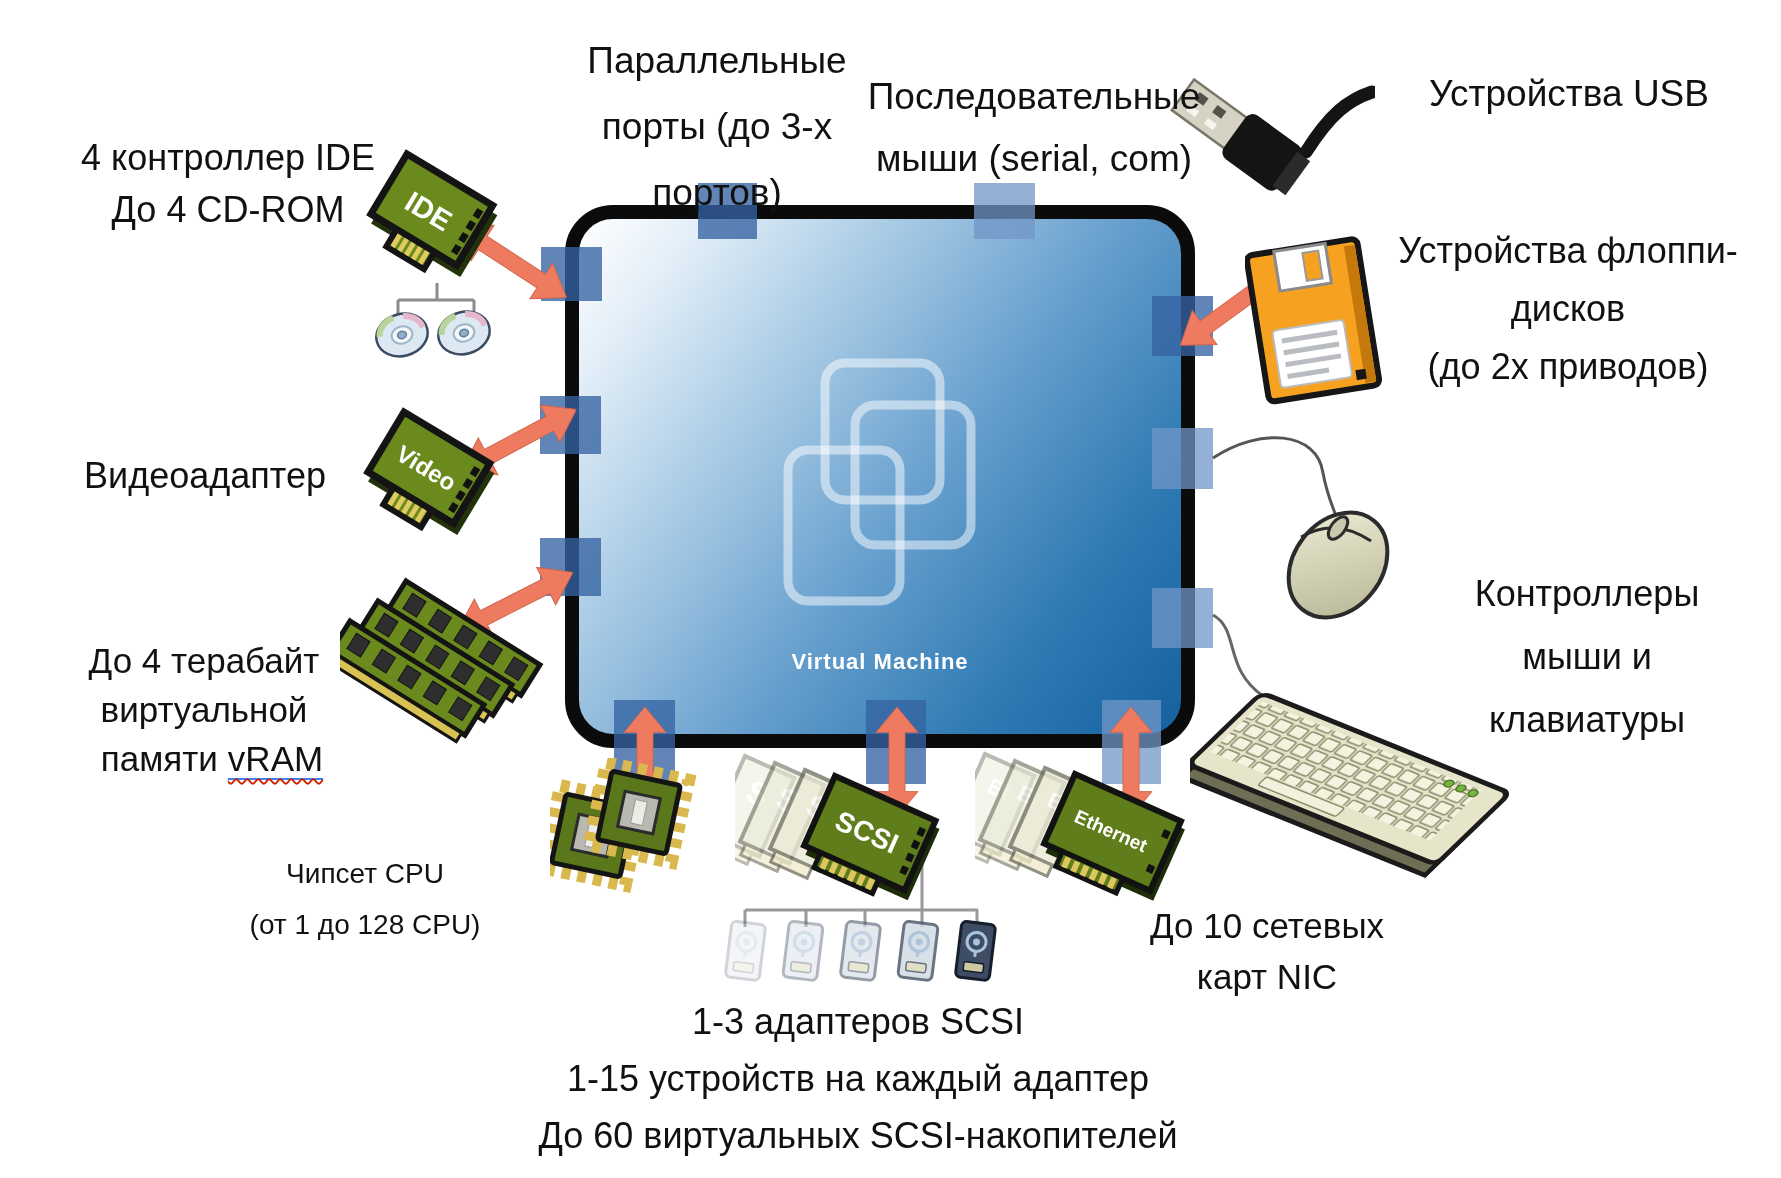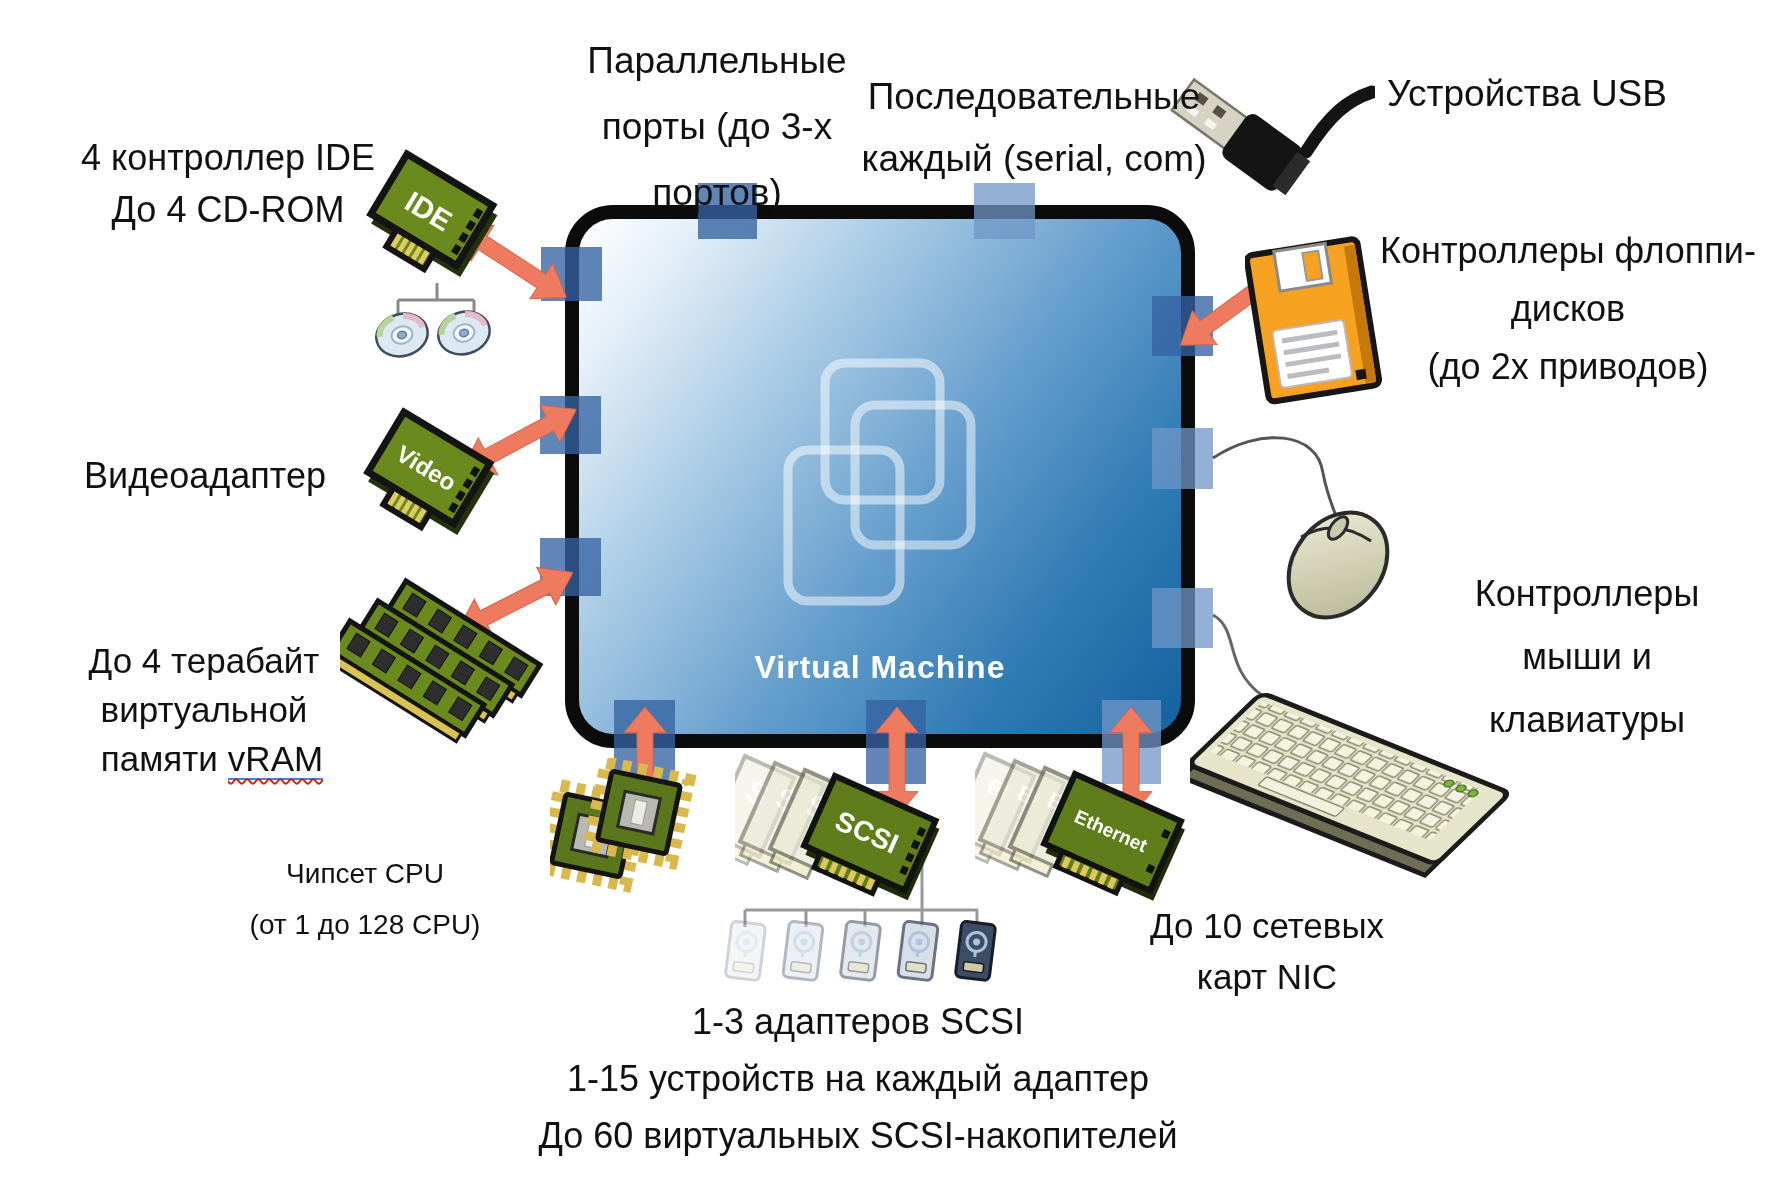--- a/index.html
+++ b/index.html
@@ -4,21 +4,21 @@
 <style>
   html,body{margin:0;padding:0;background:#fff;}
   .canvas{position:relative;width:1781px;height:1178px;background:#ffffff;overflow:hidden;
           font-family:"Liberation Sans",sans-serif;color:#151515;}
   .abs{position:absolute;}
   
   .vm-box{position:absolute;left:565px;top:205px;width:602px;height:515px;
           border:14px solid #0b0b0b;border-radius:48px;
           background:linear-gradient(127deg,#ffffff 0%,#e4eff8 12%,#a9cbe5 32%,#659ecd 56%,#2e7ab3 79%,#15619f 100%);}
   .vm-title{position:absolute;left:0;right:0;top:430px;text-align:center;
-            color:#ffffff;font-size:32px;font-weight:bold;letter-spacing:1px;}
+            color:#ffffff;font-size:22px;font-weight:bold;letter-spacing:1px;}
   
   .tab{position:absolute;background:rgba(52,99,161,0.78);}
   .tab.lite{background:rgba(112,151,199,0.75);}
   
   .lbl{position:absolute;transform:translateX(-50%);text-align:center;white-space:nowrap;
        font-size:36px;line-height:52px;color:#111;}
   .vram-word{border-bottom:2px solid #3b82f6;text-decoration:underline wavy #cc2200 2px;
              text-underline-offset:7px;margin-left:10px;}
   .pfx{margin-right:0;margin-left:16px;}
   
@@ -376,29 +376,29 @@
   </div>
 
   <div class="lbl" style="left:717px;top:28px;font-size:37px;line-height:66px">
     <div>Параллельные</div>
     <div>порты (до 3-х</div>
     <div>портов)</div>
   </div>
 
   <div class="lbl" style="left:1034px;top:66px;font-size:37px;line-height:62px">
     <div>Последовательные</div>
-    <div>каждый (serial, com)</div>
-  </div>
-
-  <div class="lbl" style="left:1527px;top:68px;font-size:37px">
+    <div>мыши (serial, com)</div>
+  </div>
+
+  <div class="lbl" style="left:1569px;top:68px;font-size:37px">
     <div>Устройства USB</div>
   </div>
 
   <div class="lbl" style="left:1568px;top:222px;line-height:58px">
-    <div>Контроллеры флоппи-</div>
+    <div>Устройства флоппи-</div>
     <div>дисков</div>
     <div>(до 2х приводов)</div>
   </div>
 
   <div class="lbl" style="left:205px;top:450px">
     <div>Видеоадаптер</div>
   </div>
 
   <div class="lbl" style="left:204px;top:636px;font-size:35px;line-height:49px">
     <div>До 4 терабайт</div>

